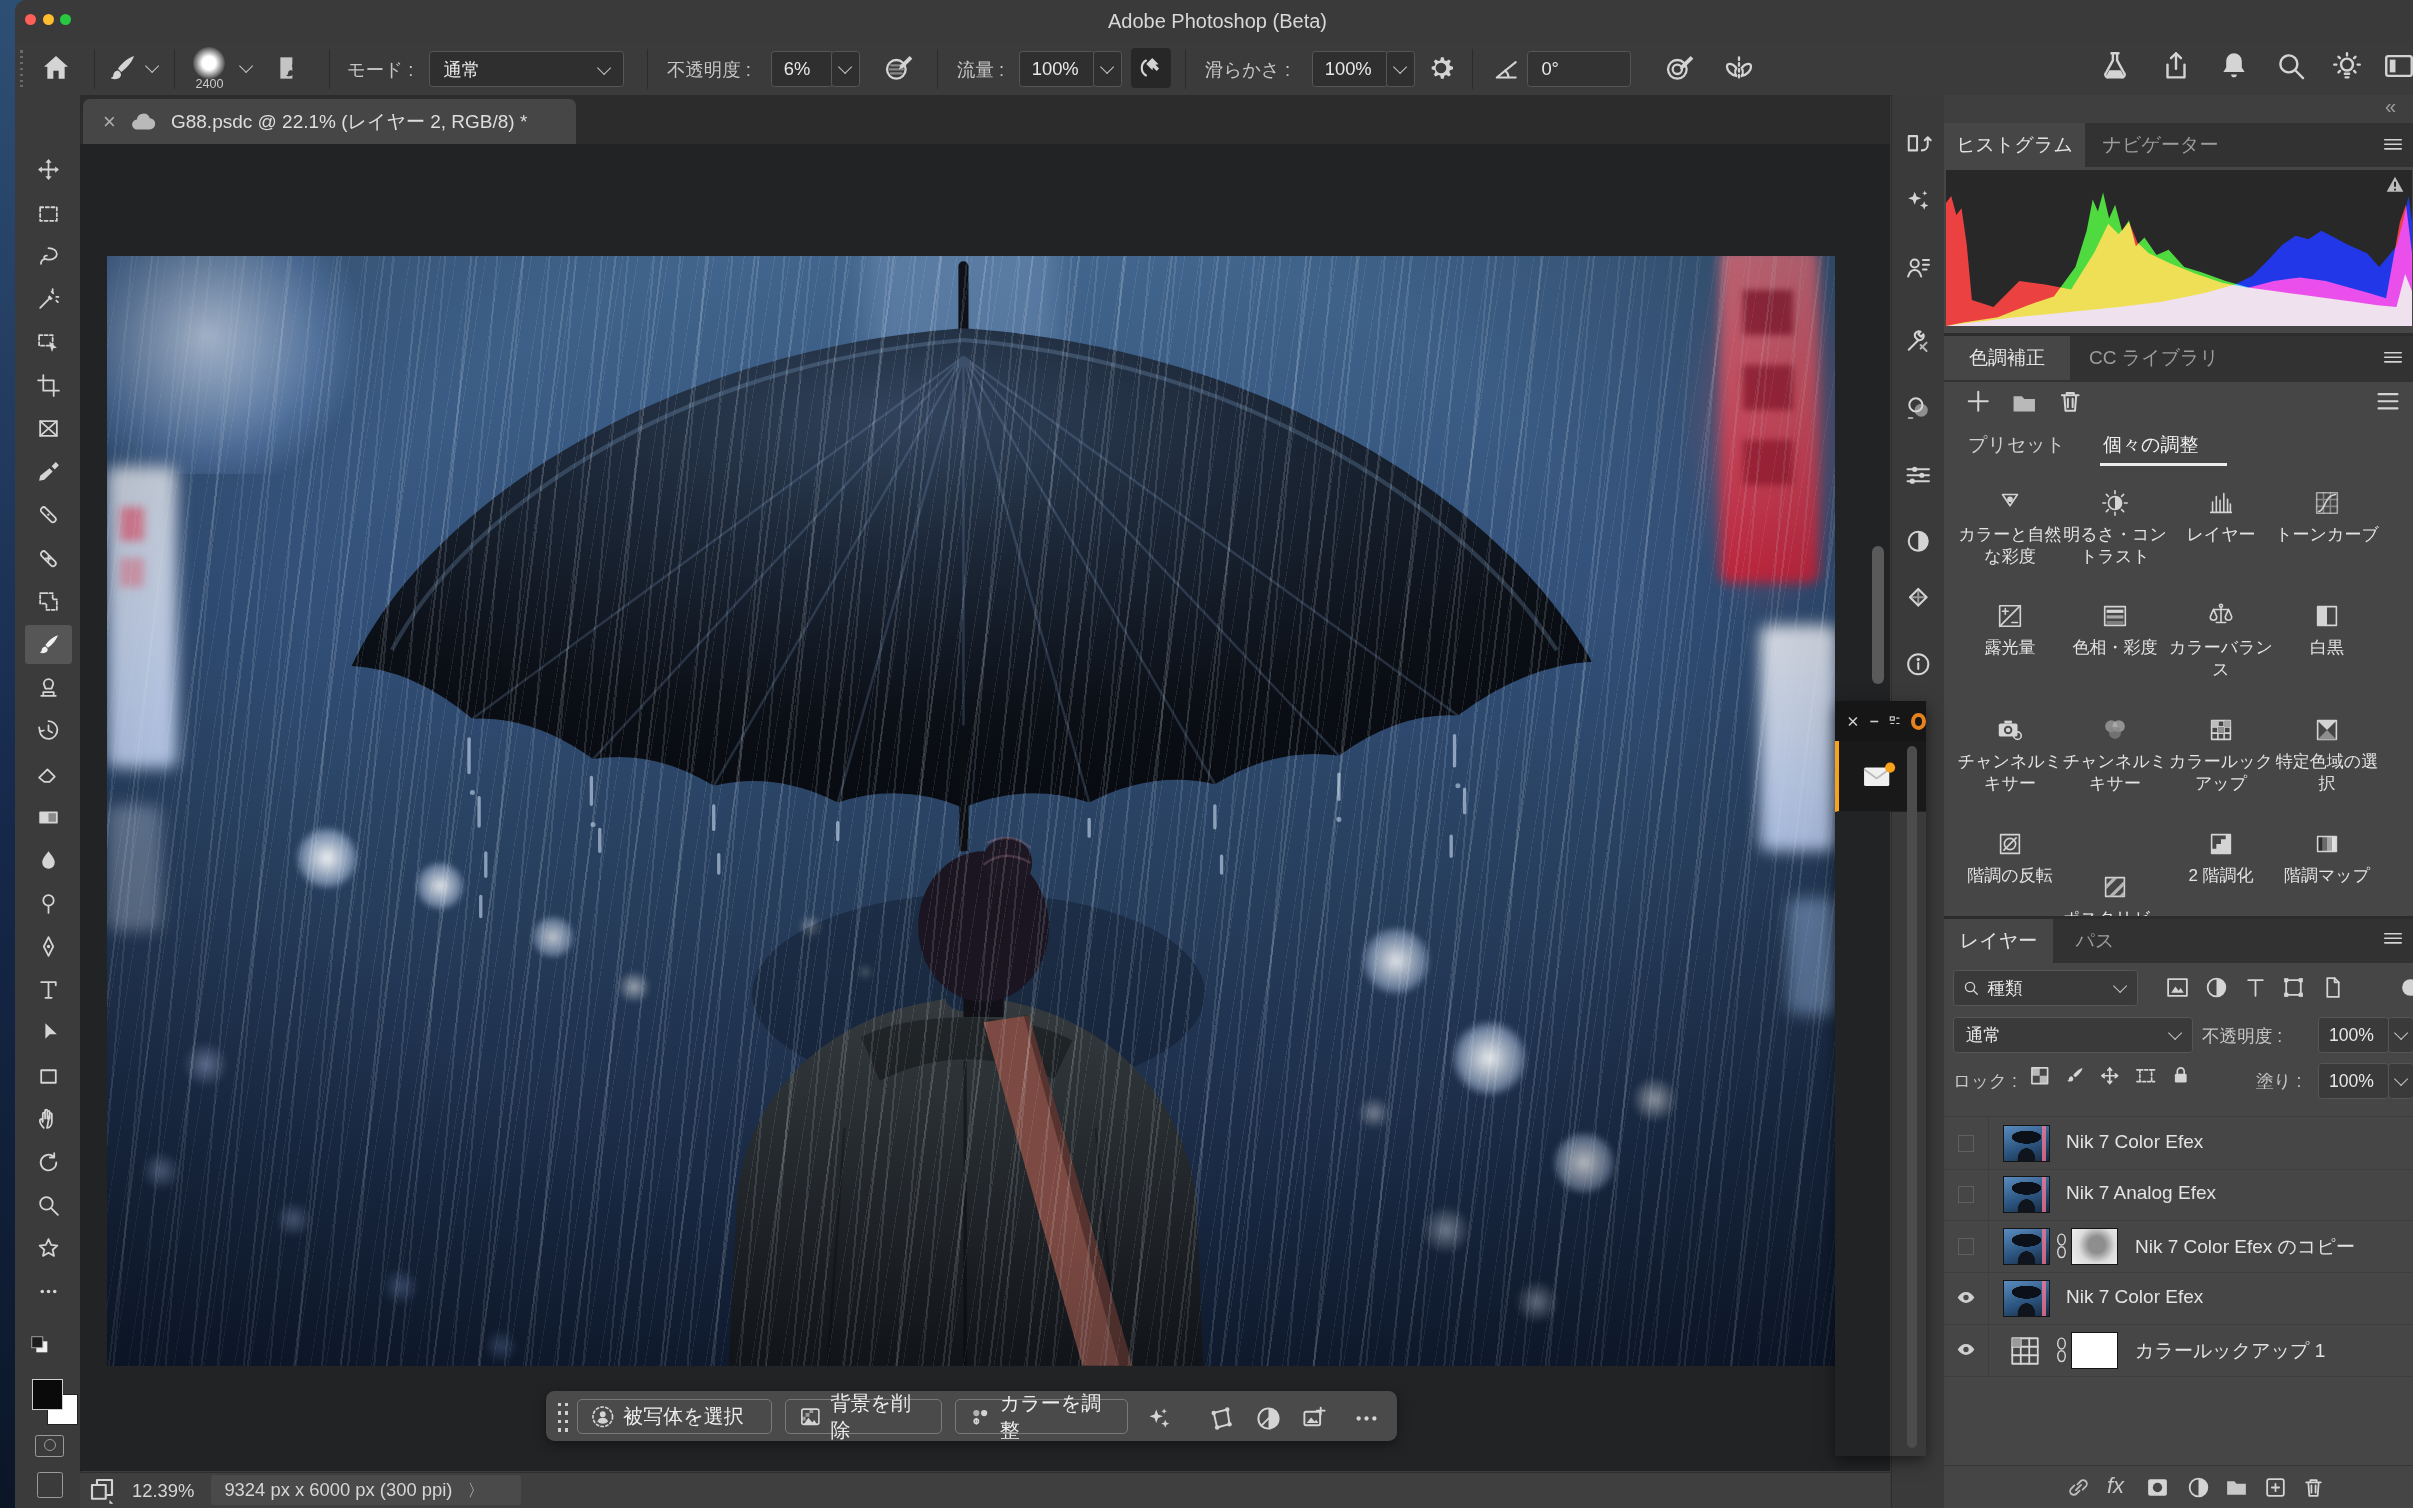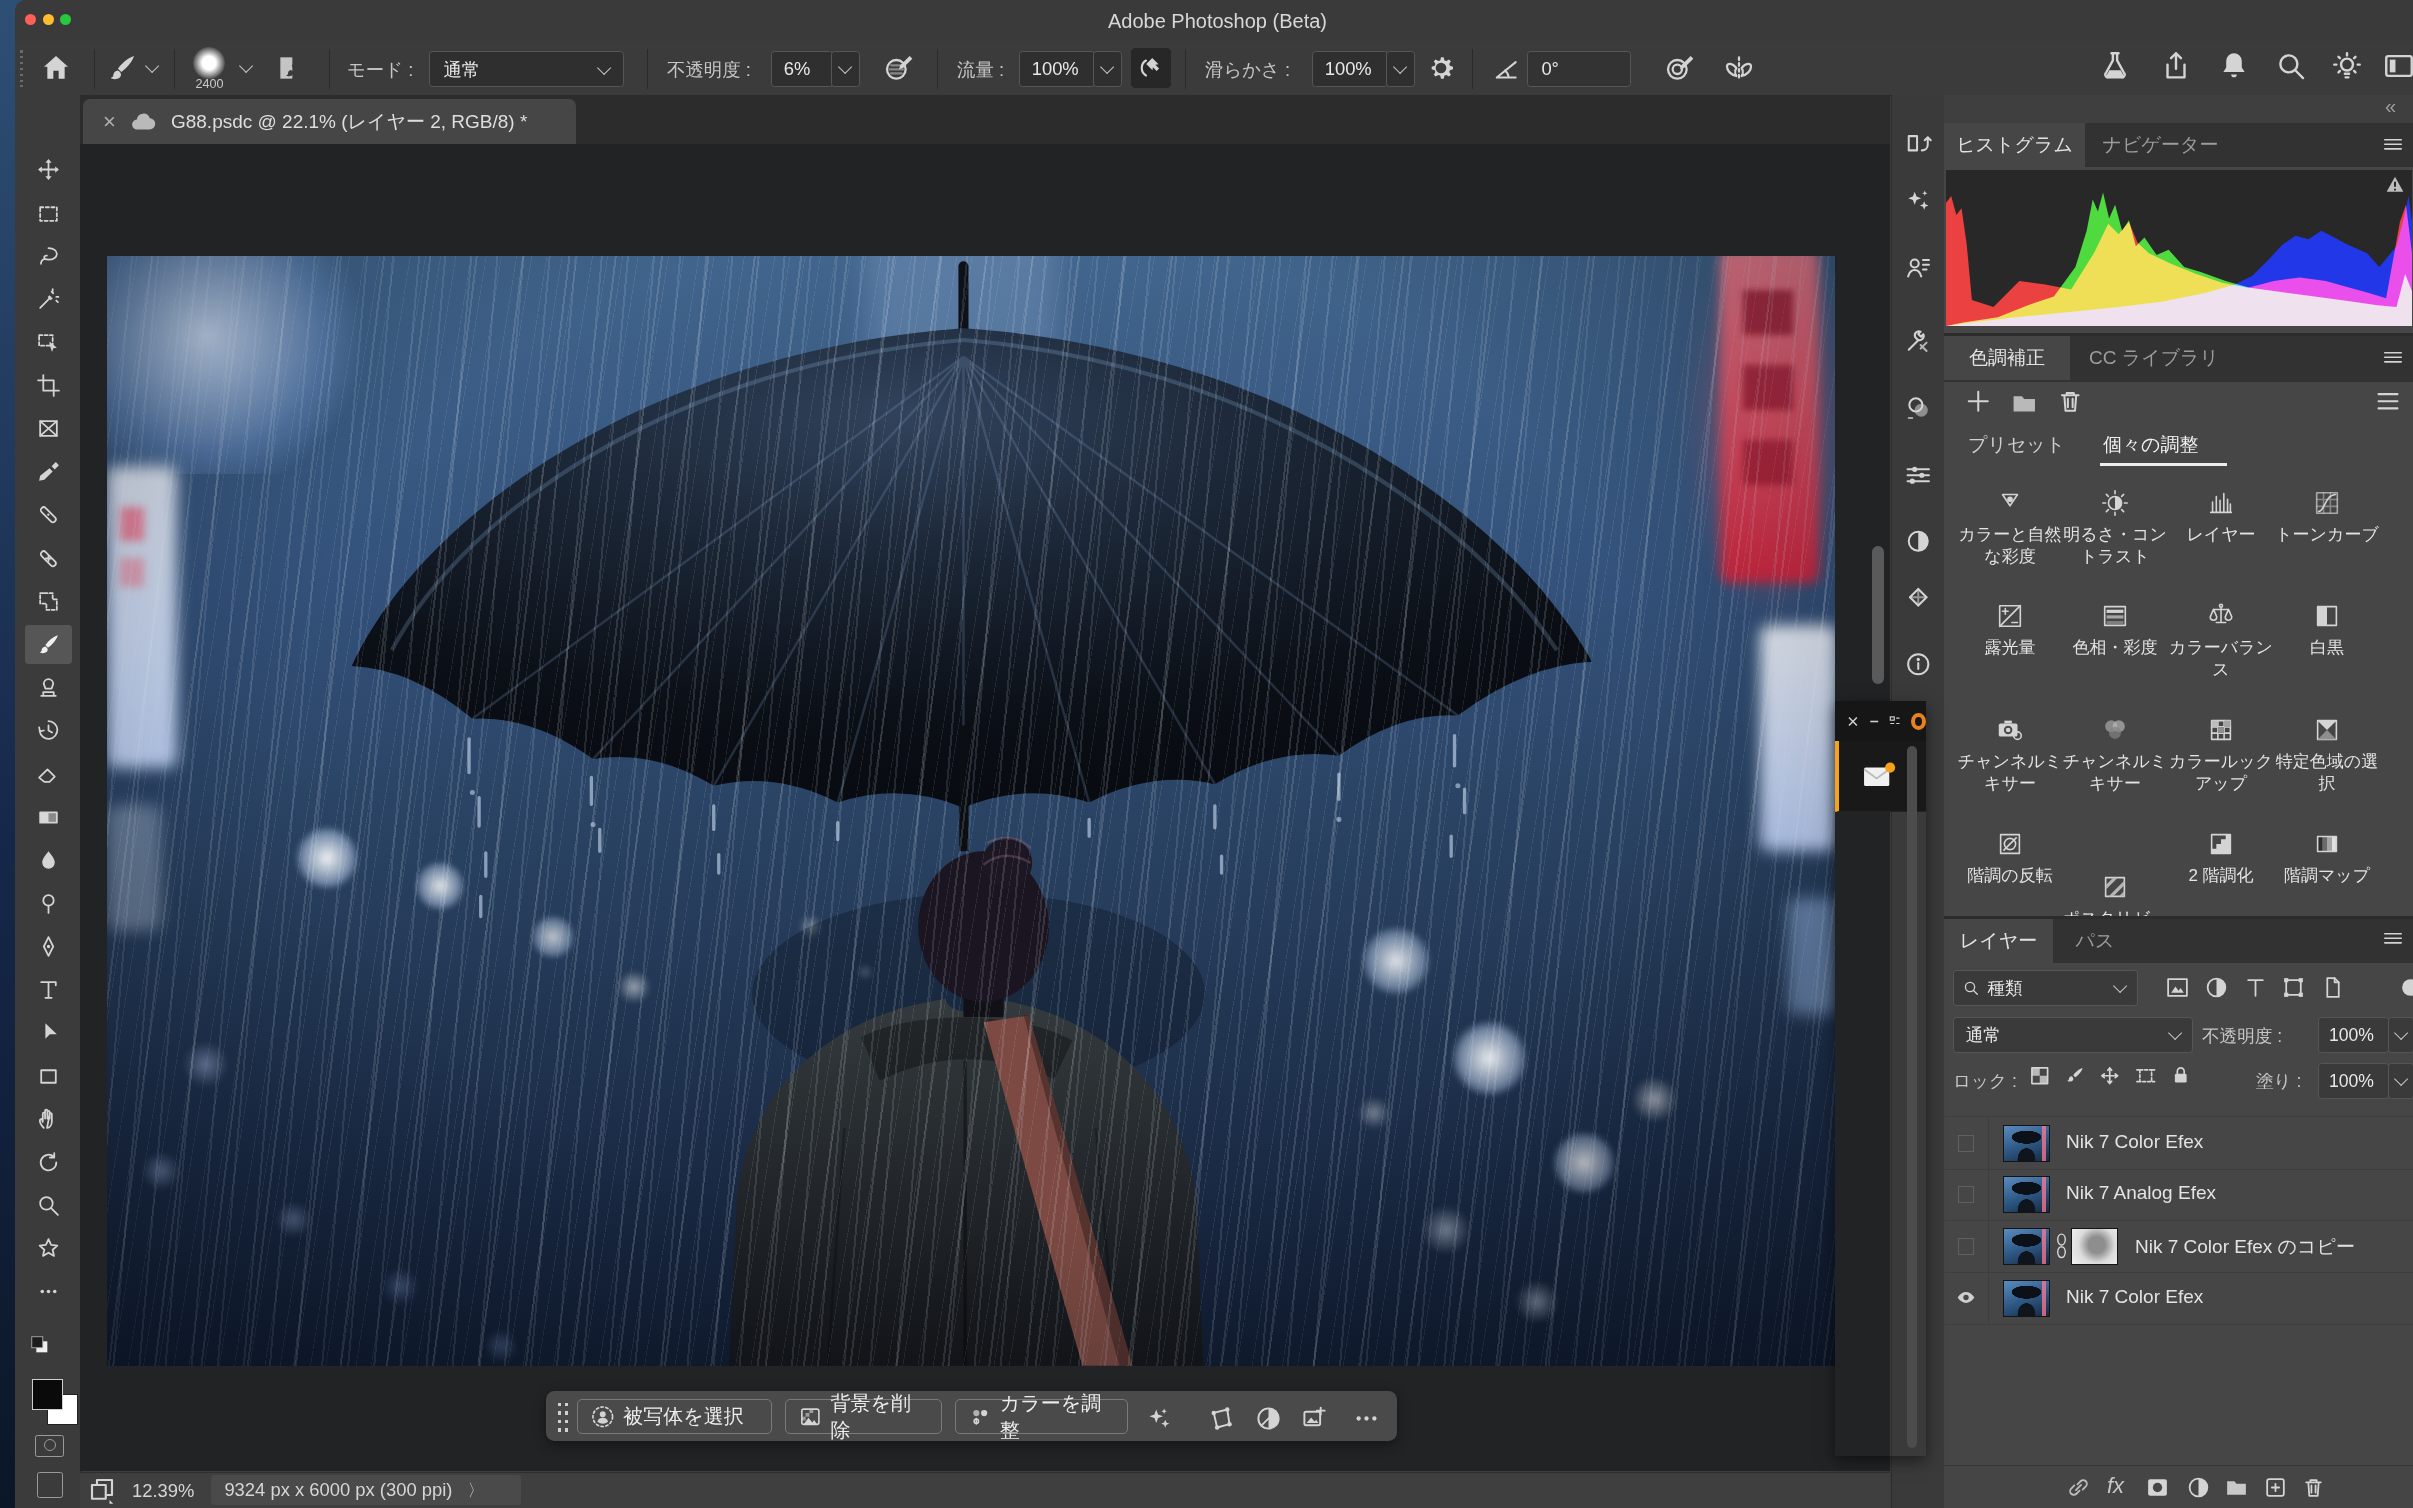--- a/index.html
+++ b/index.html
@@ -934,20 +934,42 @@
     <div class="eyebx">
         <svg width="20" height="17" viewBox="0 0 24 20">
           <path d="M2 10c3-4.5 6.5-6.5 10-6.5S19 5.5 22 10c-3 4.5-6.5 6.5-10 6.5S5 14.5 2 10z" fill="#cfcfcf"></path>
           <circle cx="12" cy="10" r="3.2" fill="#474747"></circle>
         </svg>
       </div>
     <div class="abs" style="left:44px;top:0;width:0.8px;height:52px;background:#3e3e3e;"></div>
     <div class="thumb" style="left:59px;"></div>
     <span class="lname" style="left:122px;">Nik 7 Color Efex</span>
   </div>
+  <div class="lrow" style="top:1324px;">
+    <div class="eyebx">
+        <svg width="20" height="17" viewBox="0 0 24 20">
+          <path d="M2 10c3-4.5 6.5-6.5 10-6.5S19 5.5 22 10c-3 4.5-6.5 6.5-10 6.5S5 14.5 2 10z" fill="#cfcfcf"></path>
+          <circle cx="12" cy="10" r="3.2" fill="#474747"></circle>
+        </svg>
+      </div>
+    <div class="abs" style="left:44px;top:0;width:0.8px;height:52px;background:#3e3e3e;"></div>
+    <div class="abs" style="left:64px;top:10px;">
+        <svg width="34" height="34" viewBox="0 0 32 32">
+          <rect class="ic" x="4" y="4" width="24" height="24"></rect>
+          <path class="ic" d="M12 4v24M20 4v24M4 12h24M4 20h24"></path>
+          <rect x="4" y="4" width="8" height="8" fill="#9a9a9a"></rect>
+        </svg>
+      </div>
+    <svg width="17" height="28.5" viewBox="0 0 20 34" style="position:absolute;left:109px;top:11.7px;">
+        <ellipse cx="10" cy="9" rx="4.5" ry="6.5" class="ic"></ellipse>
+        <ellipse cx="10" cy="24" rx="4.5" ry="6.5" class="ic"></ellipse>
+      </svg>
+    <div class="thumb" style="left:127px;background:#ffffff;"></div>
+    <span class="lname" style="left:191px;">カラールックアップ 1</span>
+  </div>
 
   <div class="abs" style="left:1944px;top:1465px;width:469px;height:44px;background:#454545;border-top:0.8px solid #353535;"></div>
   <div class="abs" style="left:2066px;top:1475px;">
       <svg width="25" height="25" viewBox="0 0 24 24">
         <path class="ic" d="M9.5 14.5l5-5M8 10l-3 3a3.5 3.5 0 0 0 5 5l3-3M16 14l3-3a3.5 3.5 0 0 0-5-5l-3 3" opacity=".85"></path>
       </svg>
     </div>
   <div class="abs" style="left:2107px;top:1473px;font-size:22px;font-style:italic;color:#c8c8c8;">fx</div>
   <div class="abs" style="left:2145px;top:1475px;">
       <svg width="25" height="25" viewBox="0 0 24 24">

